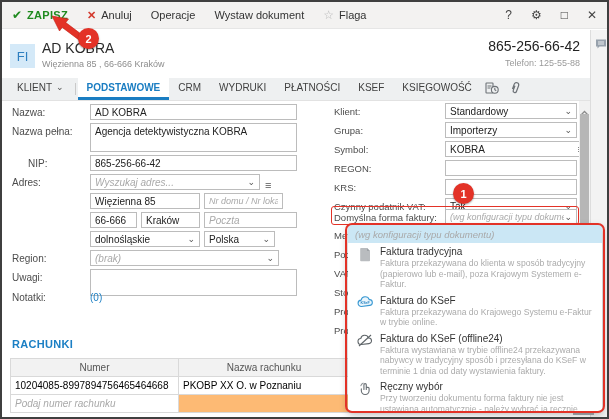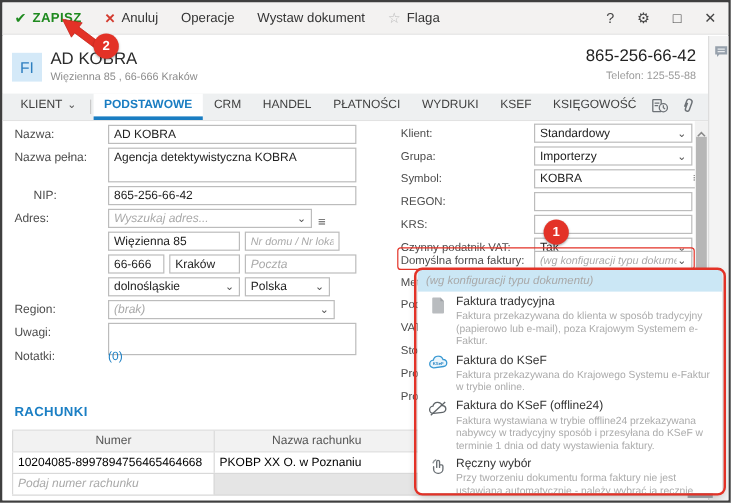--- a/index.html
+++ b/index.html
@@ -109,27 +109,24 @@
       <span class="chev">⌄</span>
     </div>
     <div class="tab-sep"></div>
     <div class="tab active">
         <span>PODSTAWOWE</span>
       </div>
     <div class="tab">
         <span>CRM</span>
       </div>
     <div class="tab">
-        <span>HANDEL</span>
+        <span>WYDRUKI</span>
       </div>
     <div class="tab">
         <span>PŁATNOŚCI</span>
-      </div>
-    <div class="tab">
-        <span>WYDRUKI</span>
       </div>
     <div class="tab">
         <span>KSEF</span>
       </div>
     <div class="tab">
         <span>KSIĘGOWOŚĆ</span>
       </div>
     <div class="tab-icons">
       <span>
         <svg width="14" height="14" viewBox="0 0 14 14">
@@ -263,21 +260,21 @@
       <div class="tr">
         <div class="td th c1">Numer</div>
         <div class="td th c2">Nazwa rachunku</div>
         <div class="td th c3"></div>
       </div>
       <div class="tr">
         <div class="td c1">10204085-8997894756465464668</div>
         <div class="td c2">PKOBP XX O. w Poznaniu</div>
         <div class="td c3"></div>
       </div>
-      <div class="tr" style="background:#e5e5e5;">
+      <div class="tr" style="background:#fdba74;">
         <div class="td c1 ph" style="background:#fff;">Podaj numer rachunku</div>
         <div class="td c2"></div>
         <div class="td c3"></div>
       </div>
     </div>
 
     <div class="dd">
       <div class="dd-sel ph">(wg konfiguracji typu dokumentu)</div>
       <div class="dd-opt">
         <span class="dd-ico">

